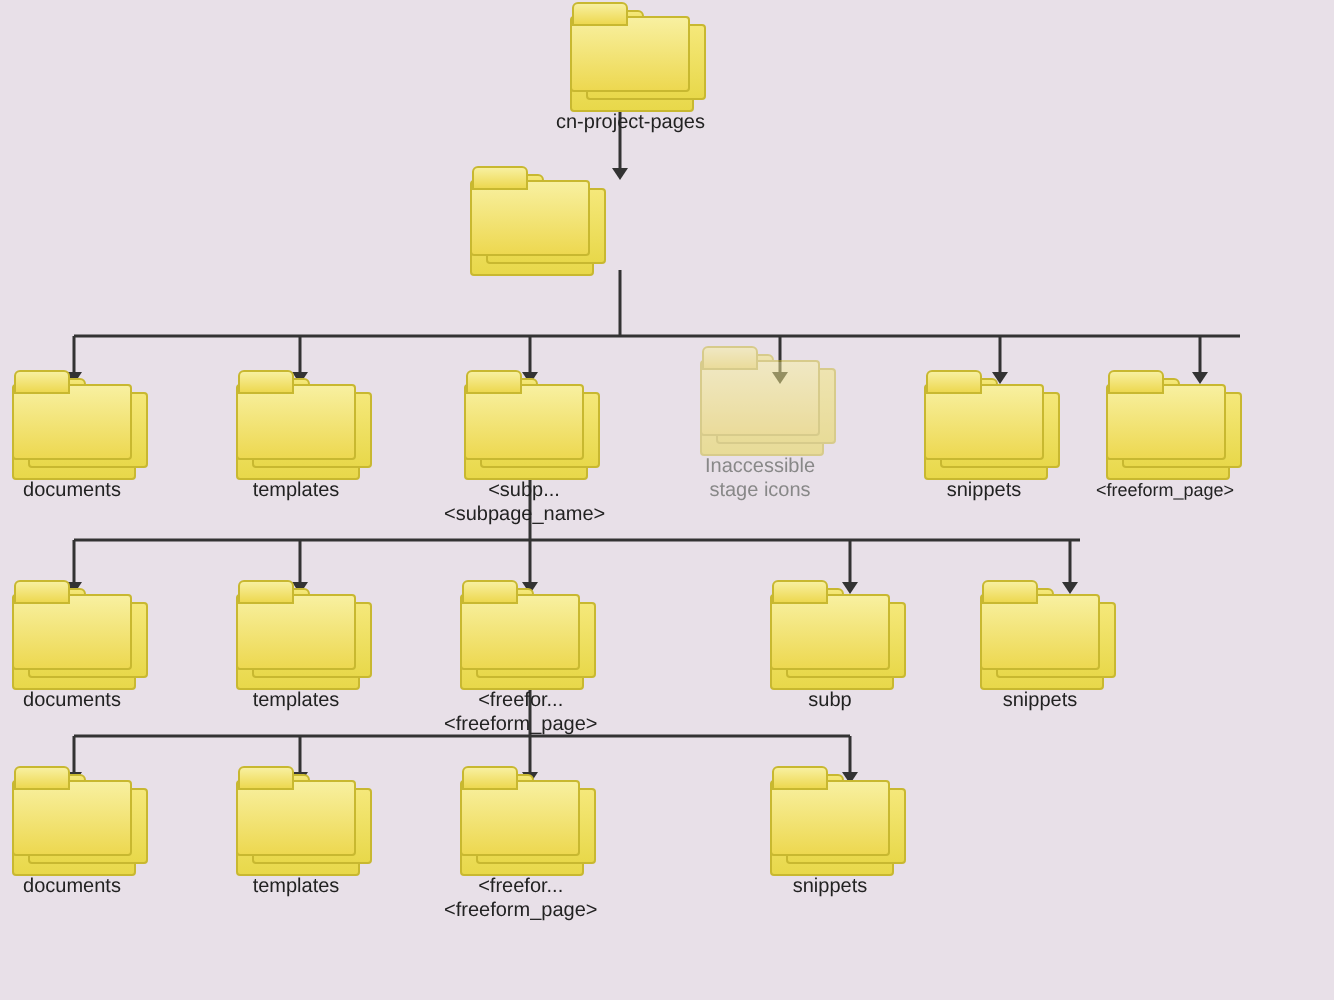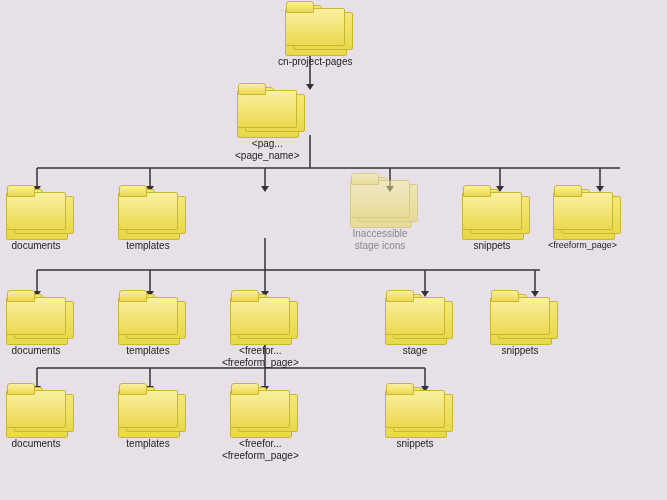--- a/index.html
+++ b/index.html
@@ -186,42 +186,48 @@
       <div class="folder-front"></div>
     </div>
     <div class="folder-label">cn-project-pages</div>
   </div>
 
   <div class="folder" style="left:235px; top:90px;">
     <div class="folder-icon">
       <div class="folder-back"></div>
       <div class="folder-front"></div>
     </div>
+  </div>
+
+  <div class="folder" style="left:6px; top:192px;">
+    <div class="folder-icon">
+      <div class="folder-back"></div>
+      <div class="folder-front"></div>
+    </div>
+    <div class="folder-label">documents</div>
+  </div>
+
+  <div class="folder" style="left:118px; top:192px;">
+    <div class="folder-icon">
+      <div class="folder-back"></div>
+      <div class="folder-front"></div>
+    </div>
+    <div class="folder-label">templates</div>
+  </div>
+
+  <div class="folder" style="left:222px; top:192px;">
+    <div class="folder-icon">
+      <div class="folder-back"></div>
+      <div class="folder-front"></div>
+    </div>
     <div class="folder-label">
-      <span>&lt;pag...</span><br>
-      <span>&lt;page_name&gt;</span>
-    </div>
-  </div>
-
-  <div class="folder" style="left:6px; top:192px;">
-    <div class="folder-icon">
-      <div class="folder-back"></div>
-      <div class="folder-front"></div>
-    </div>
-    <div class="folder-label">documents</div>
-  </div>
-
-  <div class="folder" style="left:118px; top:192px;">
-    <div class="folder-icon">
-      <div class="folder-back"></div>
-      <div class="folder-front"></div>
-    </div>
-    <div class="folder-label">templates</div>
-  </div>
-
+      <span>&lt;subp...</span><br>
+      <span>&lt;subpage_name&gt;</span>
+    </div>
+  </div>
 
   <div class="folder" style="left:350px; top:180px;">
     <div class="folder-icon" style="opacity:0.5;">
       <div class="folder-back"></div>
       <div class="folder-front"></div>
     </div>
     <div class="folder-label" style="color:#888;">Inaccessible<br>stage icons</div>
   </div>
 
   <div class="folder" style="left:462px; top:192px;">
@@ -265,21 +271,21 @@
       <span>&lt;freefor...</span><br>
       <span>&lt;freeform_page&gt;</span>
     </div>
   </div>
 
   <div class="folder" style="left:385px; top:297px;">
     <div class="folder-icon">
       <div class="folder-back"></div>
       <div class="folder-front"></div>
     </div>
-    <div class="folder-label">stage</div>
+    <div class="folder-label">subp</div>
   </div>
 
   <div class="folder" style="left:490px; top:297px;">
     <div class="folder-icon">
       <div class="folder-back"></div>
       <div class="folder-front"></div>
     </div>
     <div class="folder-label">snippets</div>
   </div>
 

